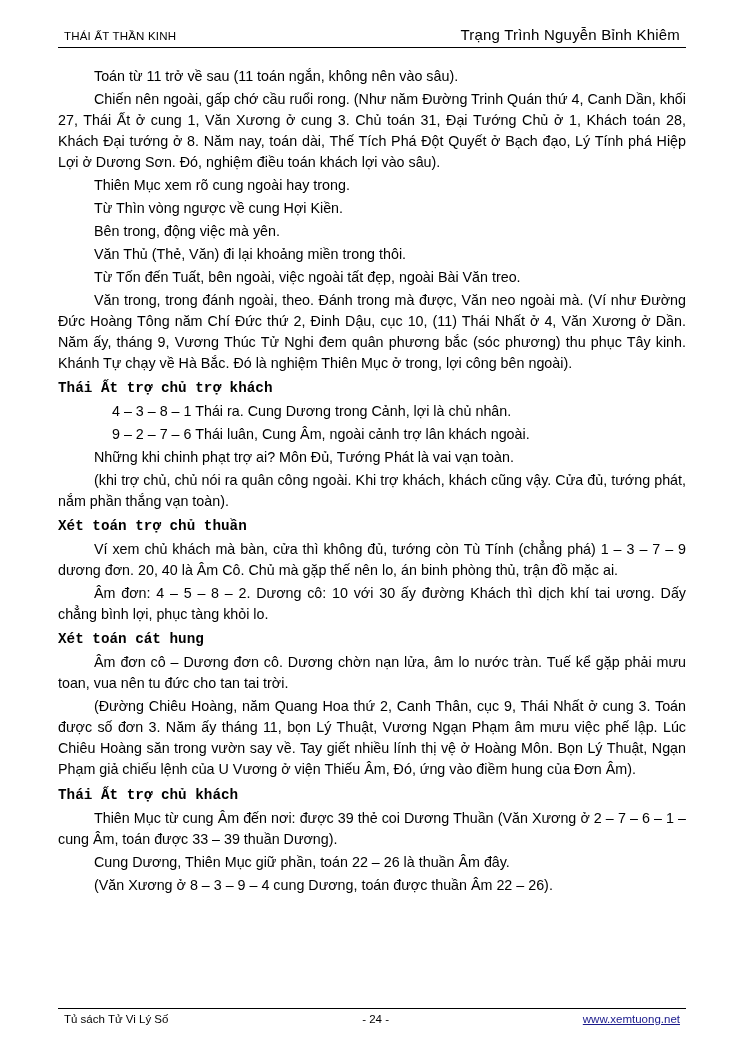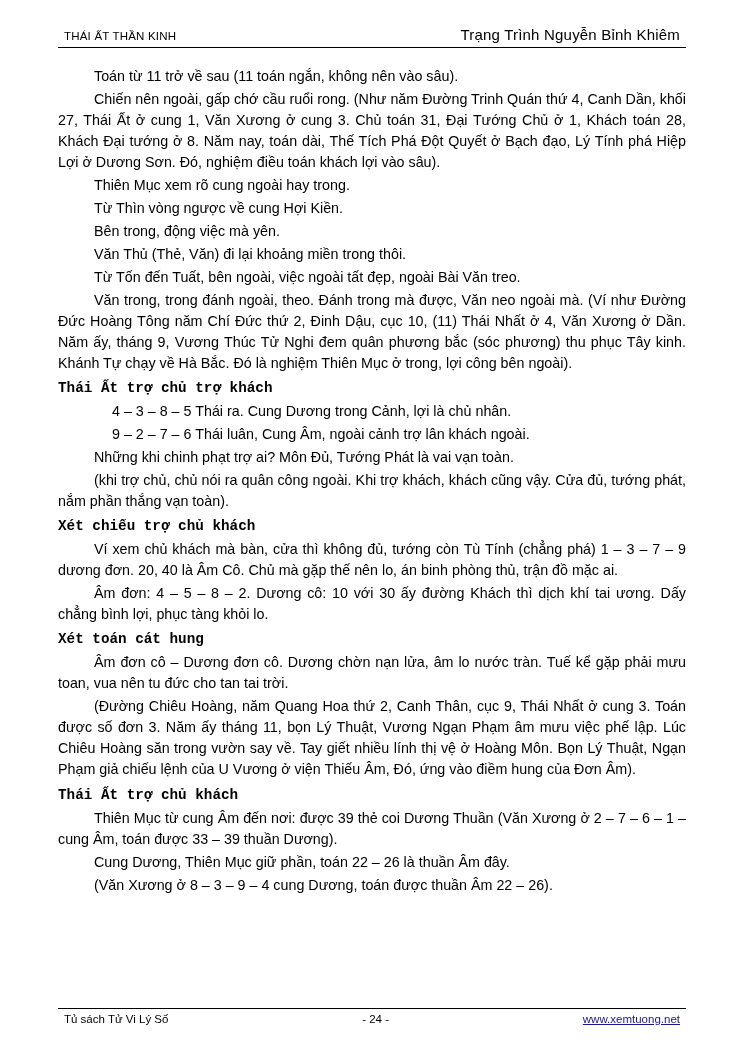--- a/index.html
+++ b/index.html
@@ -105,26 +105,26 @@
     <p class="ind">Toán từ 11 trở về sau (11 toán ngắn, không nên vào sâu).</p>
     <p class="ind">Chiến nên ngoài, gấp chớ cầu ruổi rong. (Như năm Đường Trinh Quán thứ 4, Canh Dần, khối 27, Thái Ất ở cung 1, Văn Xương ở cung 3. Chủ toán 31, Đại Tướng Chủ ở 1, Khách toán 28, Khách Đại tướng ở 8. Năm nay, toán dài, Thế Tích Phá Đột Quyết ở Bạch đạo, Lý Tính phá Hiệp Lợi ở Dương Sơn. Đó, nghiệm điều toán khách lợi vào sâu).</p>
     <p class="ind">Thiên Mục xem rõ cung ngoài hay trong.</p>
     <p class="ind">Từ Thìn vòng ngược về cung Hợi Kiền.</p>
     <p class="ind">Bên trong, động việc mà yên.</p>
     <p class="ind">Văn Thủ (Thẻ, Văn) đi lại khoảng miền trong thôi.</p>
     <p class="ind">Từ Tốn đến Tuất, bên ngoài, việc ngoài tất đẹp, ngoài Bài Văn treo.</p>
     <p class="ind">Văn trong, trong đánh ngoài, theo. Đánh trong mà được, Văn neo ngoài mà. (Ví như Đường Đức Hoàng Tông năm Chí Đức thứ 2, Đinh Dậu, cục 10, (11) Thái Nhất ở 4, Văn Xương ở Dần. Năm ấy, tháng 9, Vương Thúc Tử Nghi đem quân phương bắc (sóc phương) thu phục Tây kinh. Khánh Tự chạy về Hà Bắc. Đó là nghiệm Thiên Mục ở trong, lợi công bên ngoài).</p>
 
     <h2 class="sub">Thái Ất trợ chủ trợ khách</h2>
-    <p class="ind2">4 – 3 – 8 – 5 Thái ra. Cung Dương trong Cảnh, lợi là chủ nhân.</p>
+    <p class="ind2">4 – 3 – 8 – 1 Thái ra. Cung Dương trong Cảnh, lợi là chủ nhân.</p>
     <p class="ind2">9 – 2 – 7 – 6 Thái luân, Cung Âm, ngoài cảnh trợ lân khách ngoài.</p>
     <p class="ind">Những khi chinh phạt trợ ai? Môn Đủ, Tướng Phát là vai vạn toàn.</p>
     <p class="ind">(khi trợ chủ, chủ nói ra quân công ngoài. Khi trợ khách, khách cũng vậy. Cửa đủ, tướng phát, nắm phần thắng vạn toàn).</p>
 
-    <h2 class="sub">Xét chiếu trợ chủ khách</h2>
+    <h2 class="sub">Xét toán trợ chủ thuần</h2>
     <p class="ind">Ví xem chủ khách mà bàn, cửa thì không đủ, tướng còn Tù Tính (chẳng phá) 1 – 3 – 7 – 9 dương đơn. 20, 40 là Âm Cô. Chủ mà gặp thế nên lo, án binh phòng thủ, trận đồ mặc ai.</p>
     <p class="ind">Âm đơn: 4 – 5 – 8 – 2. Dương cô: 10 với 30 ấy đường Khách thì dịch khí tai ương. Dấy chẳng bình lợi, phục tàng khỏi lo.</p>
 
     <h2 class="sub">Xét toán cát hung</h2>
     <p class="ind"> Âm đơn cô – Dương đơn cô. Dương chờn nạn lửa, âm lo nước tràn. Tuế kể gặp phải mưu toan, vua nên tu đức cho tan tai trời.</p>
     <p class="ind">(Đường Chiêu Hoàng, năm Quang Hoa thứ 2, Canh Thân, cục 9, Thái Nhất ở cung 3. Toán được số đơn 3. Năm ấy tháng 11, bọn Lý Thuật, Vương Ngạn Phạm âm mưu việc phế lập. Lúc Chiêu Hoàng săn trong vườn say về. Tay giết nhiều lính thị vệ ở Hoàng Môn. Bọn Lý Thuật, Ngạn Phạm giả chiếu lệnh của U Vương ở viện Thiếu Âm, Đó, ứng vào điềm hung của Đơn Âm).</p>
 
     <h2 class="sub">Thái Ất trợ chủ khách</h2>
     <p class="ind">Thiên Mục từ cung Âm đến nơi: được 39 thẻ coi Dương Thuần (Văn Xương ở 2 – 7 – 6 – 1 – cung Âm, toán được 33 – 39 thuần Dương).</p>
     <p class="ind">Cung Dương, Thiên Mục giữ phần, toán 22 – 26 là thuần Âm đây.</p>

